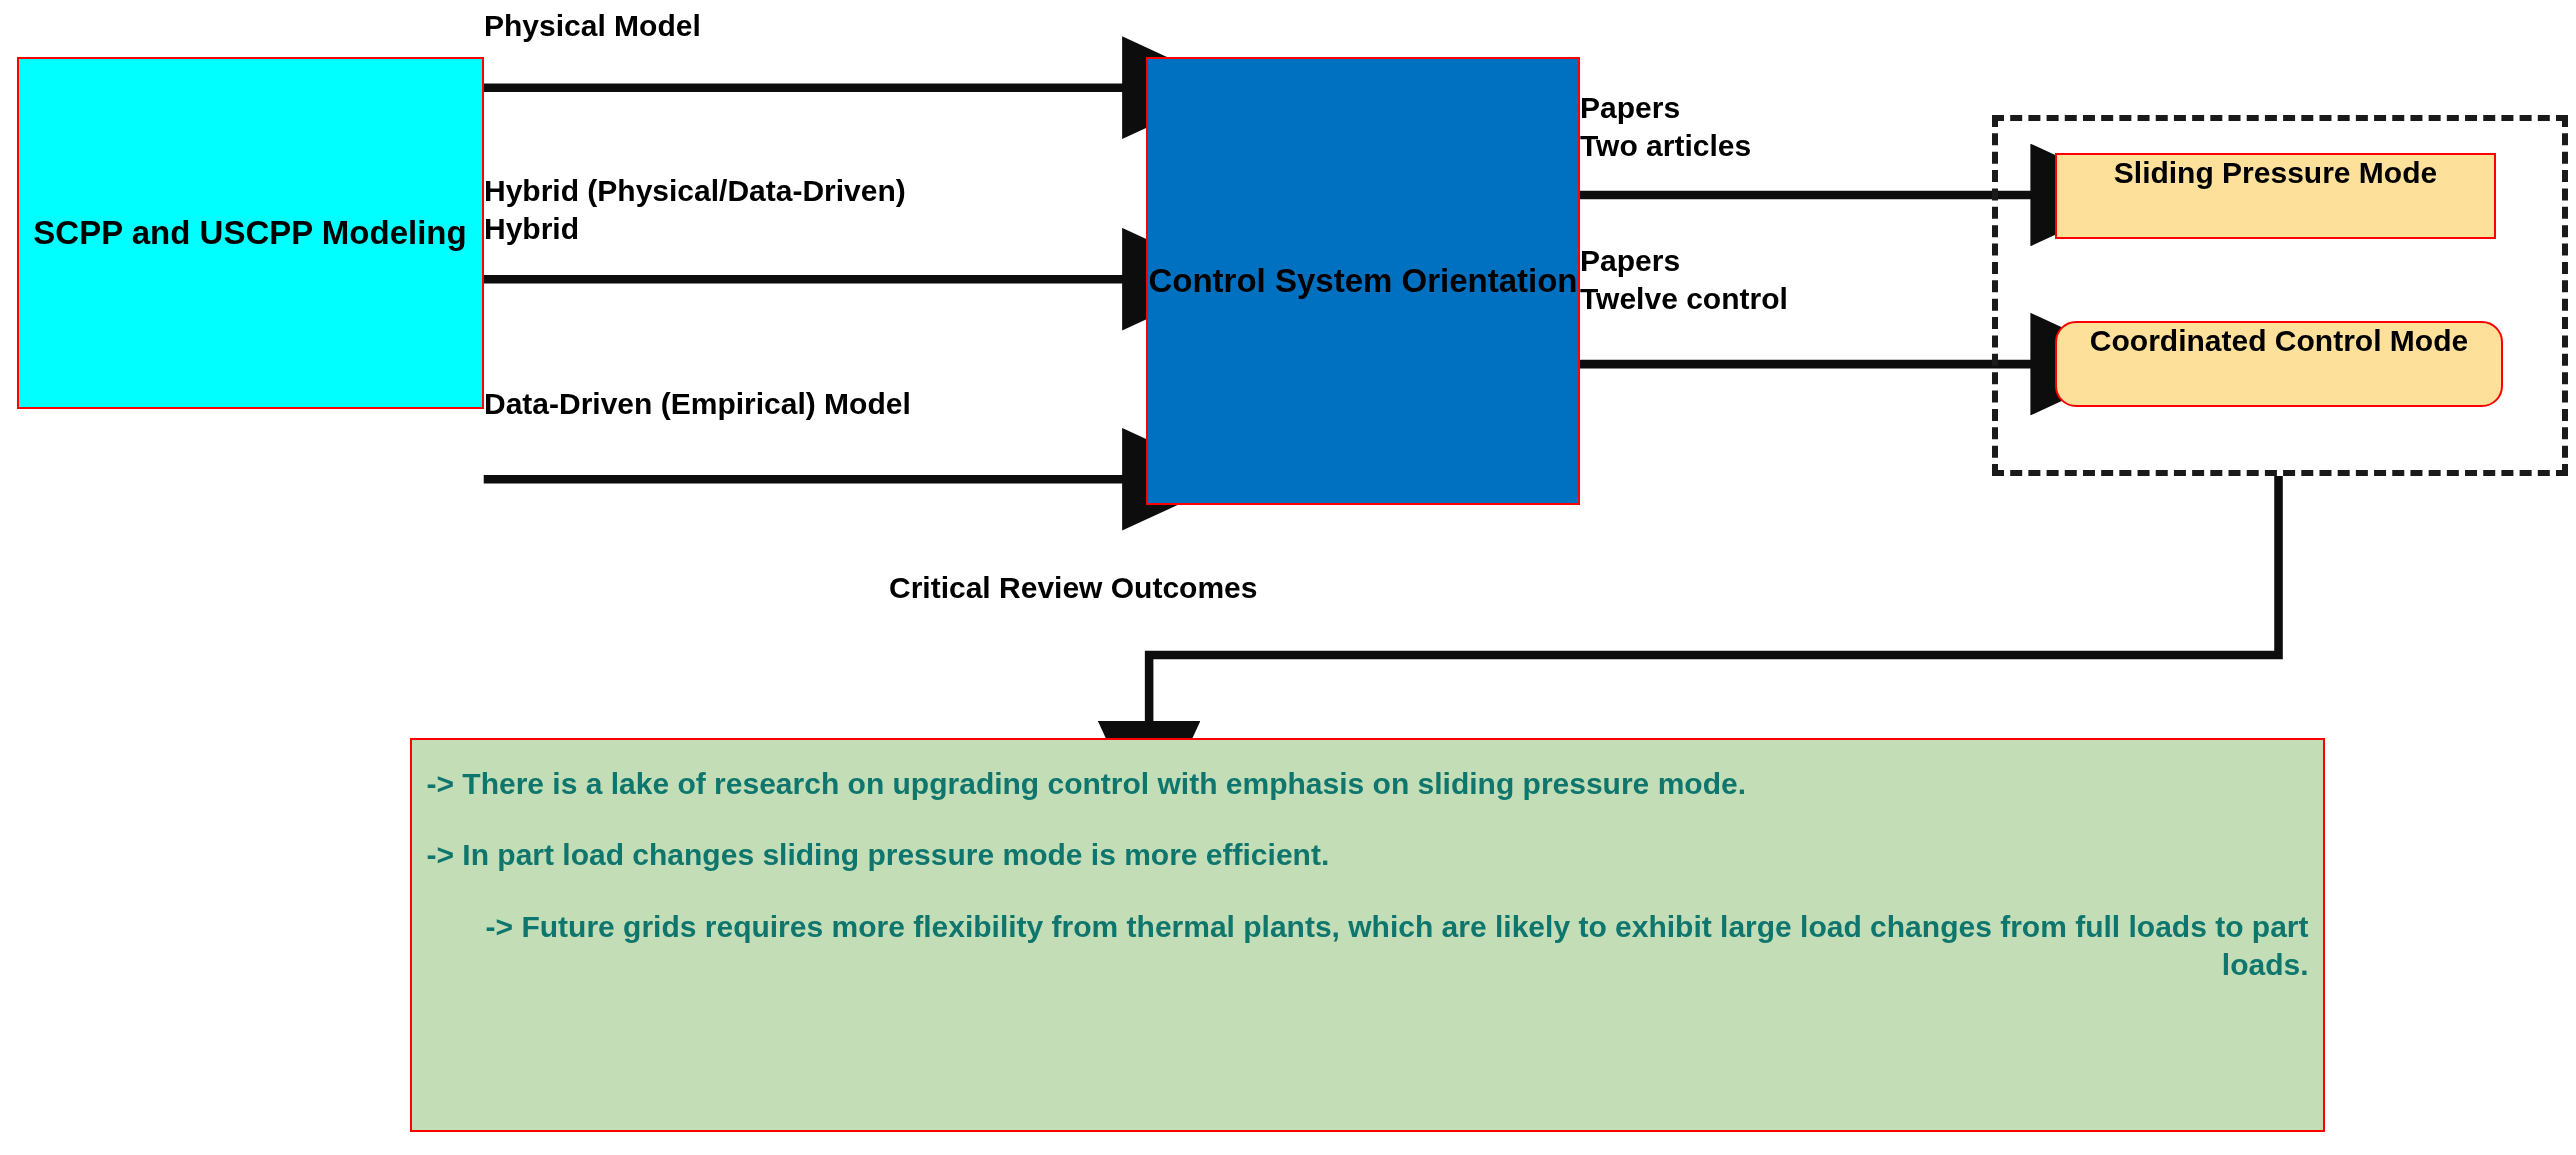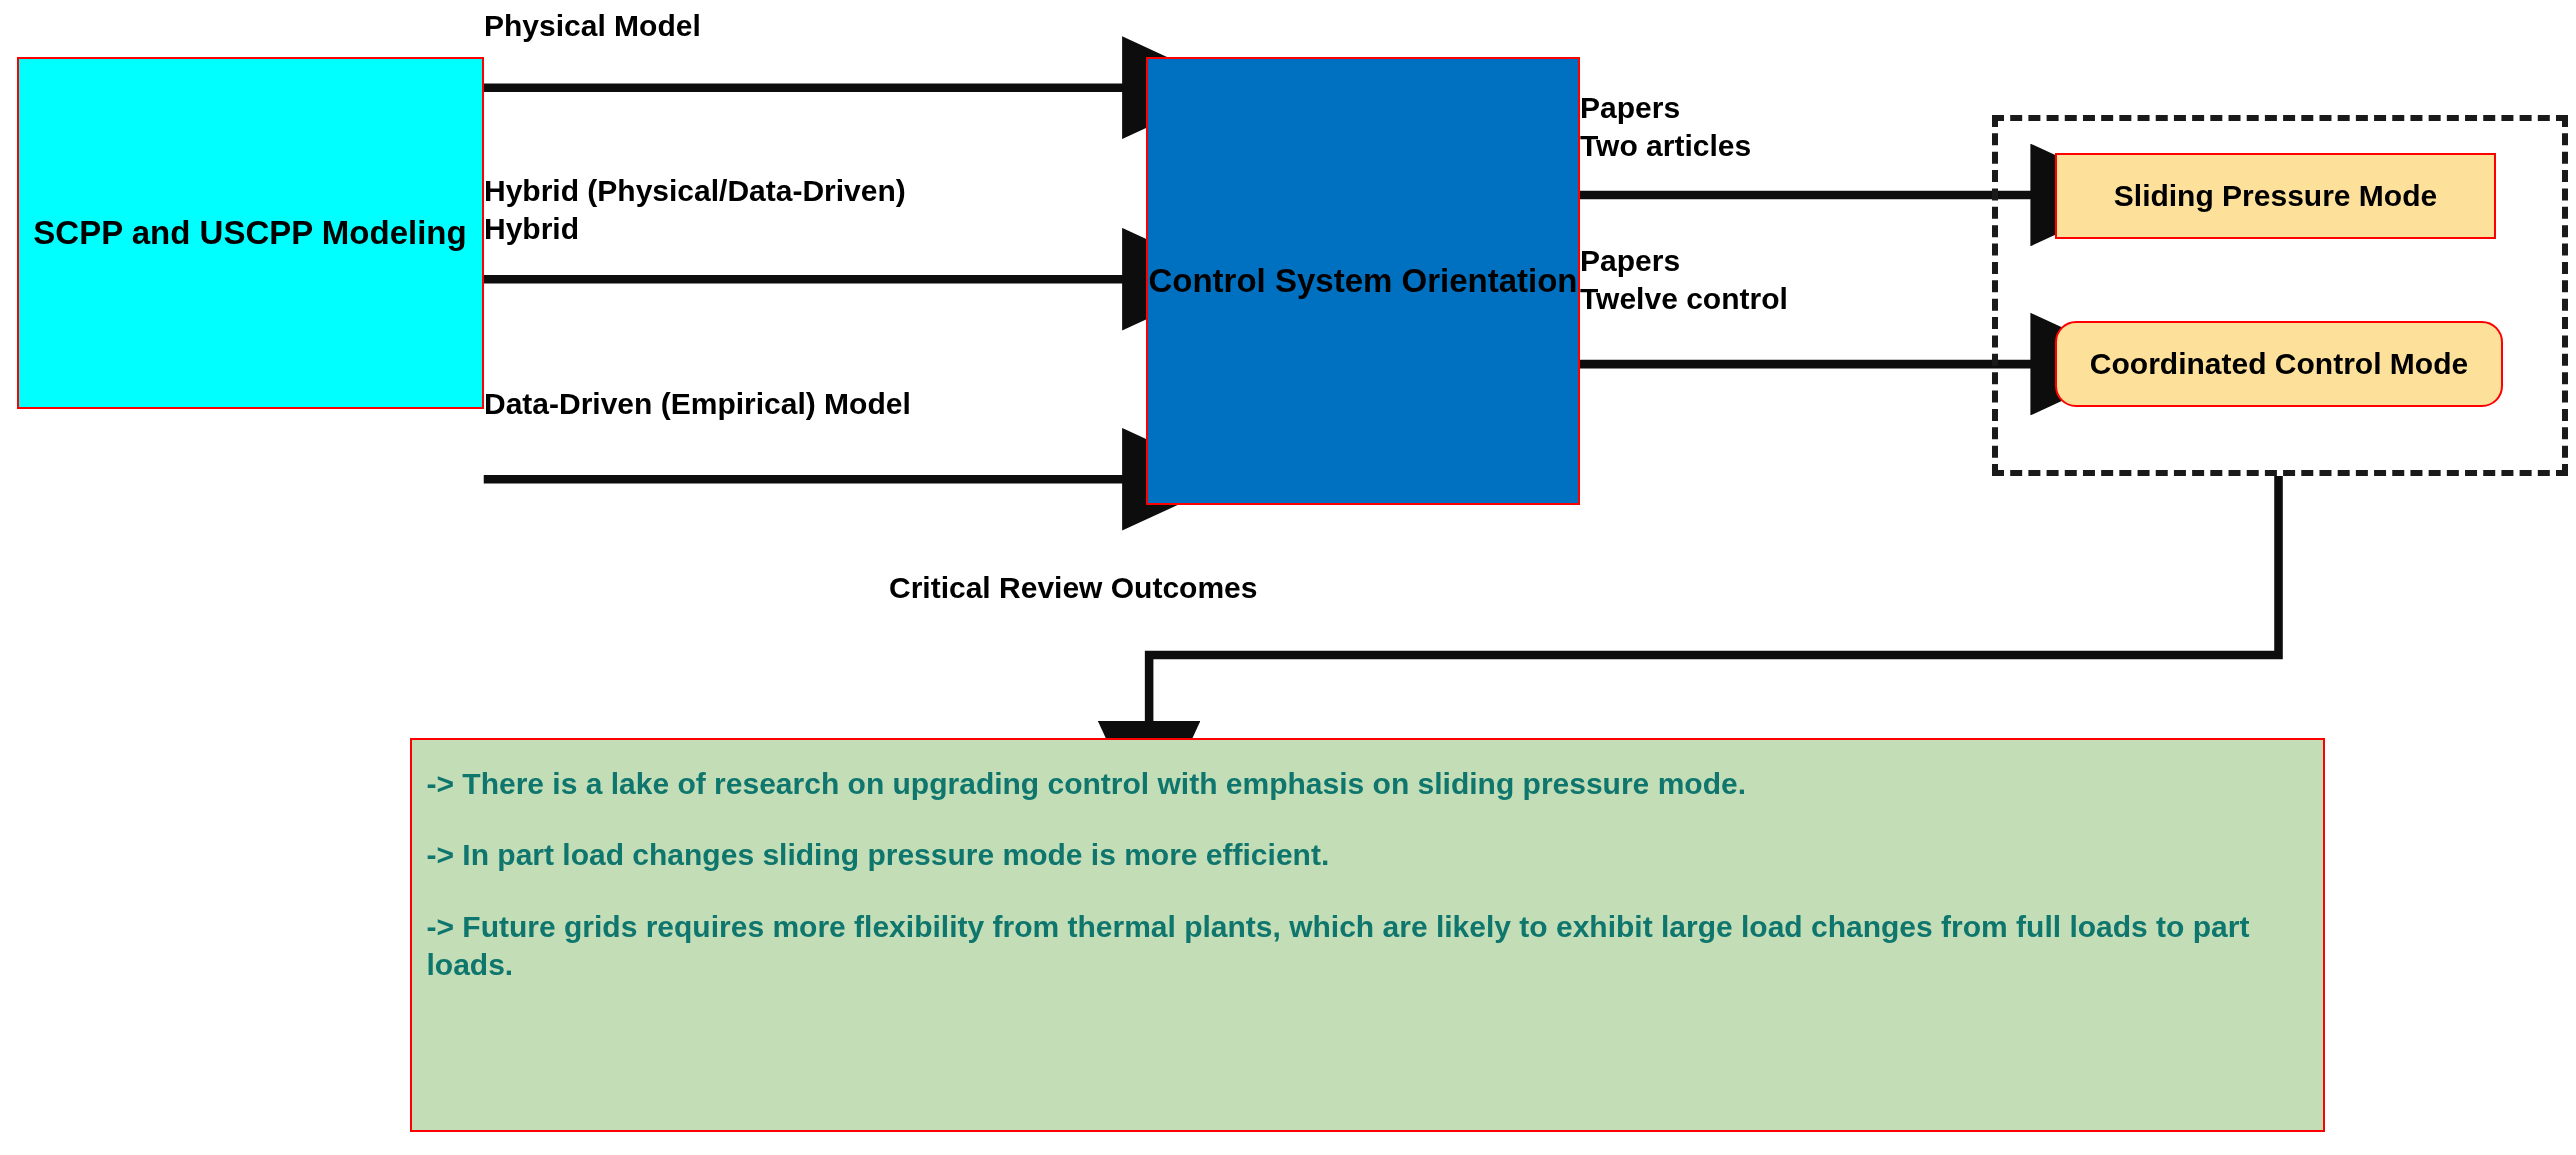--- a/index.html
+++ b/index.html
@@ -2,26 +2,26 @@
 <html style="font-size:10.5px"><head>
 <meta charset="utf-8">
 <style>
   html,body{margin:0;padding:0;background:#ffffff;}
   body{font-family:"Liberation Sans", sans-serif;}
   #canvas{position:relative;width:2576px;height:1156px;background:#ffffff;overflow:hidden;}
   .box{position:absolute;box-sizing:border-box;display:flex;align-items:center;justify-content:center;text-align:center;font-weight:bold;color:#000000;line-height:1.18;}
   #cyan-box{left:16.5px;top:57px;width:467px;height:352px;background:#00ffff;border:2.6px solid #ff0000;font-size:33px;}
   #blue-box{left:1146px;top:57px;width:434px;height:448px;background:#0070c0;border:2.6px solid #ff0000;font-size:33px;}
   #dashed-group{position:absolute;left:1992px;top:115px;width:576px;height:361px;border:6.6px dashed #1a1a1a;box-sizing:border-box;background:transparent;}
-  .mode-box{position:absolute;box-sizing:border-box;display:flex;align-items:center;justify-content:center;text-align:center;font-weight:bold;color:#000000;background:#fde099;border:2.6px solid #ff0000;font-size:30px;line-height:1.2;}
+  .mode-box{position:absolute;box-sizing:border-box;display:flex;align-items:flex-start;justify-content:center;text-align:center;font-weight:bold;color:#000000;background:#fde099;border:2.6px solid #ff0000;font-size:30px;line-height:1.2;}
   #mode-sliding{left:2055px;top:153px;width:441px;height:86px;}
   #mode-coordinated{left:2055px;top:321px;width:448px;height:86px;border-radius:21px;}
   #green-box{position:absolute;left:410px;top:738px;width:1915px;height:394px;background:#c3ddb7;border:2.6px solid #ff0000;box-sizing:border-box;padding:25px 14.5px 6.6px 14.5px;}
   .bullet{font-size:30px;font-weight:bold;color:#0f766e;line-height:1.28;margin-bottom:33px;}
-  .bullet:last-child{margin-bottom:4px;}
+  .bullet:last-child{margin-bottom:4px;text-align:right;}
   .elabel{position:absolute;font-weight:bold;color:#000000;text-align:left;font-size:30px;line-height:1.25;}
   svg#wires{position:absolute;left:0;top:0;width:2576px;height:1156px;pointer-events:none;}
 </style>
 </head>
 <body>
 
 <div id="canvas">
 
   <svg id="wires" viewBox="0 0 3914 1756">
     <defs>

